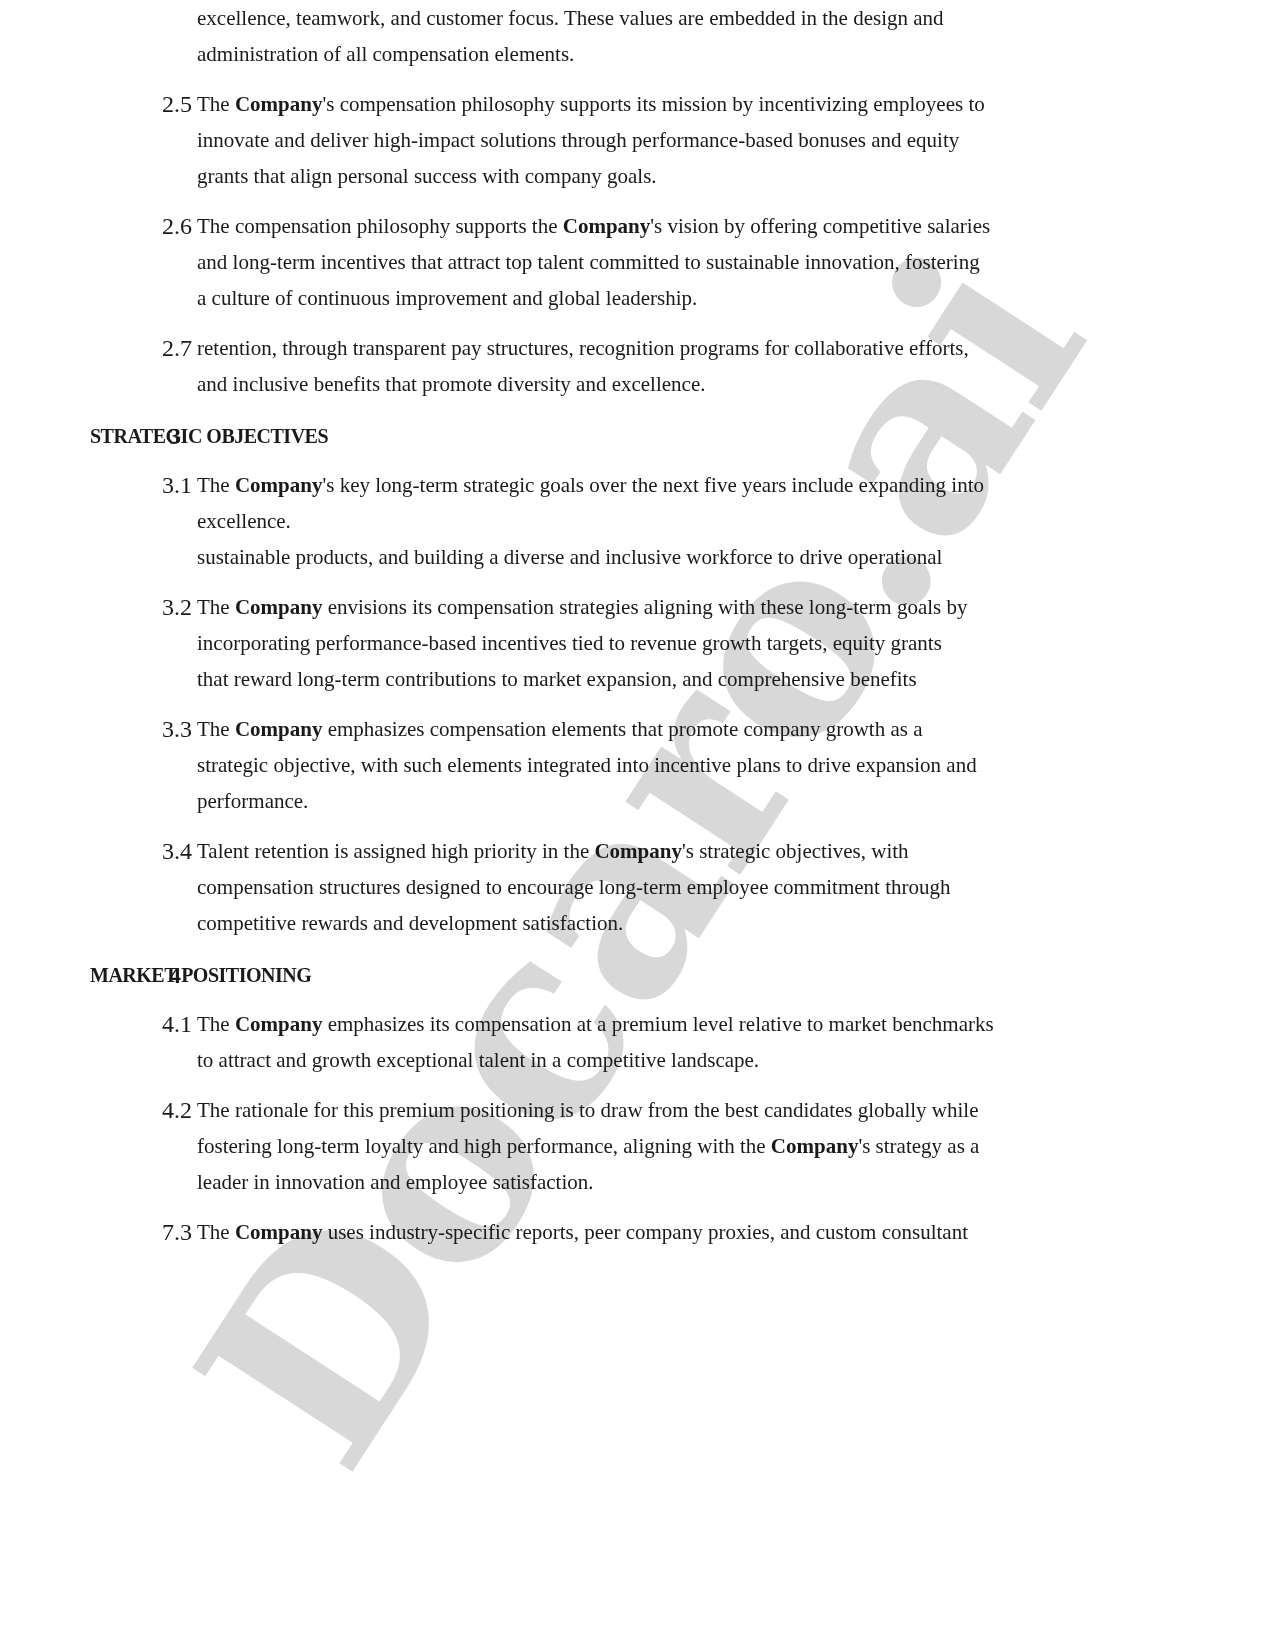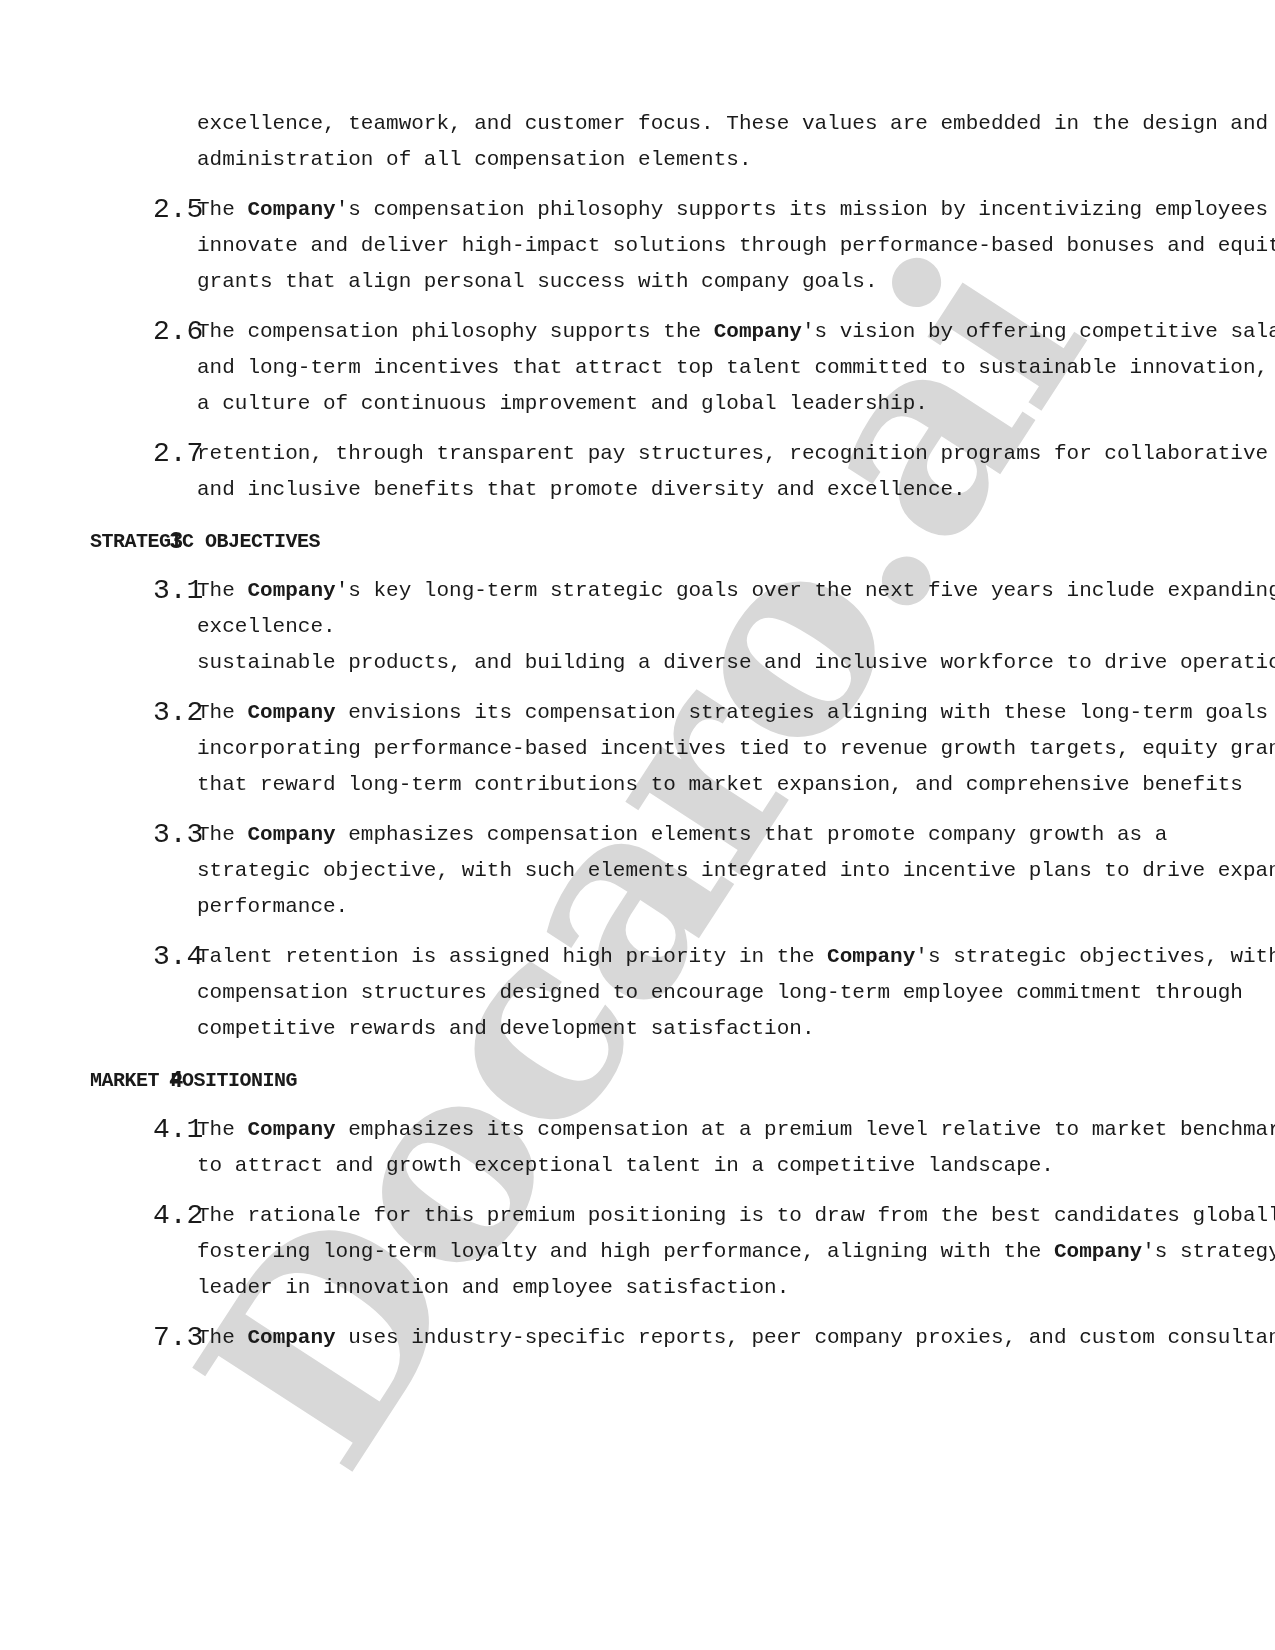--- a/index.html
+++ b/index.html
@@ -23,32 +23,30 @@
     font-weight: 700;
     font-size: 262px;
     letter-spacing: -4px;
     white-space: nowrap;
     z-index: 0;
     user-select: none;
   }
   .doc {
     position: absolute;
     inset: 0;
-    padding-top: 106px;
     z-index: 1;
     box-sizing: border-box;
-    font-family: Liberation Mono, monospace;
   }
   .block { position: relative; }
   .para { margin-bottom: 14px; }
   .para .num {
     position: absolute;
-    left: 153px;
+    left: 162px;
     top: 0;
-    font-size: 28px;
+    font-size: 24px;
     line-height: 36px;
   }
   .para .txt { margin-left: 197px; font-size: 21px; }
   .line { line-height: 36px; white-space: nowrap; }
   .b { font-weight: 700; }
   .heading { margin-top: 15px; margin-bottom: 12px; }
   .heading .num {
     position: absolute;
     left: 169px;
     top: 0;

